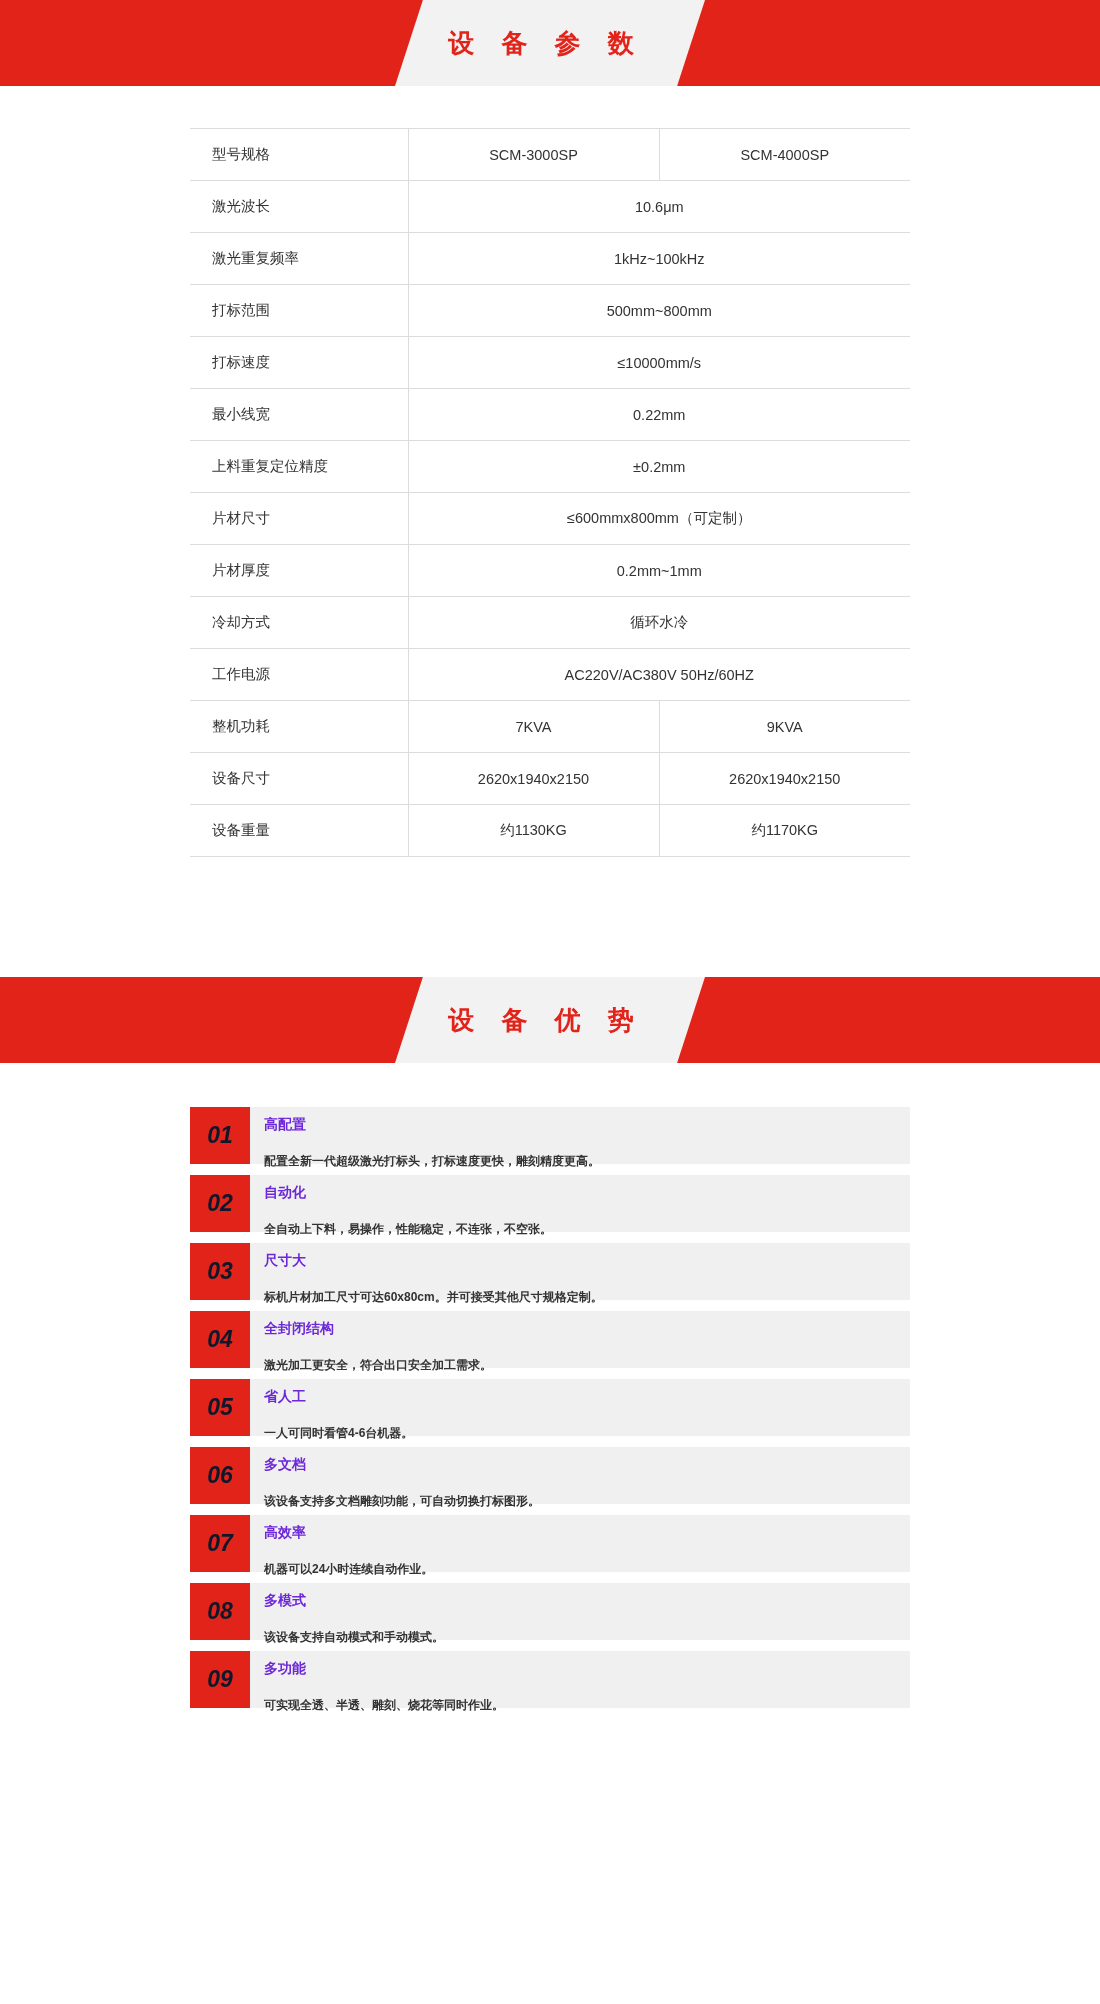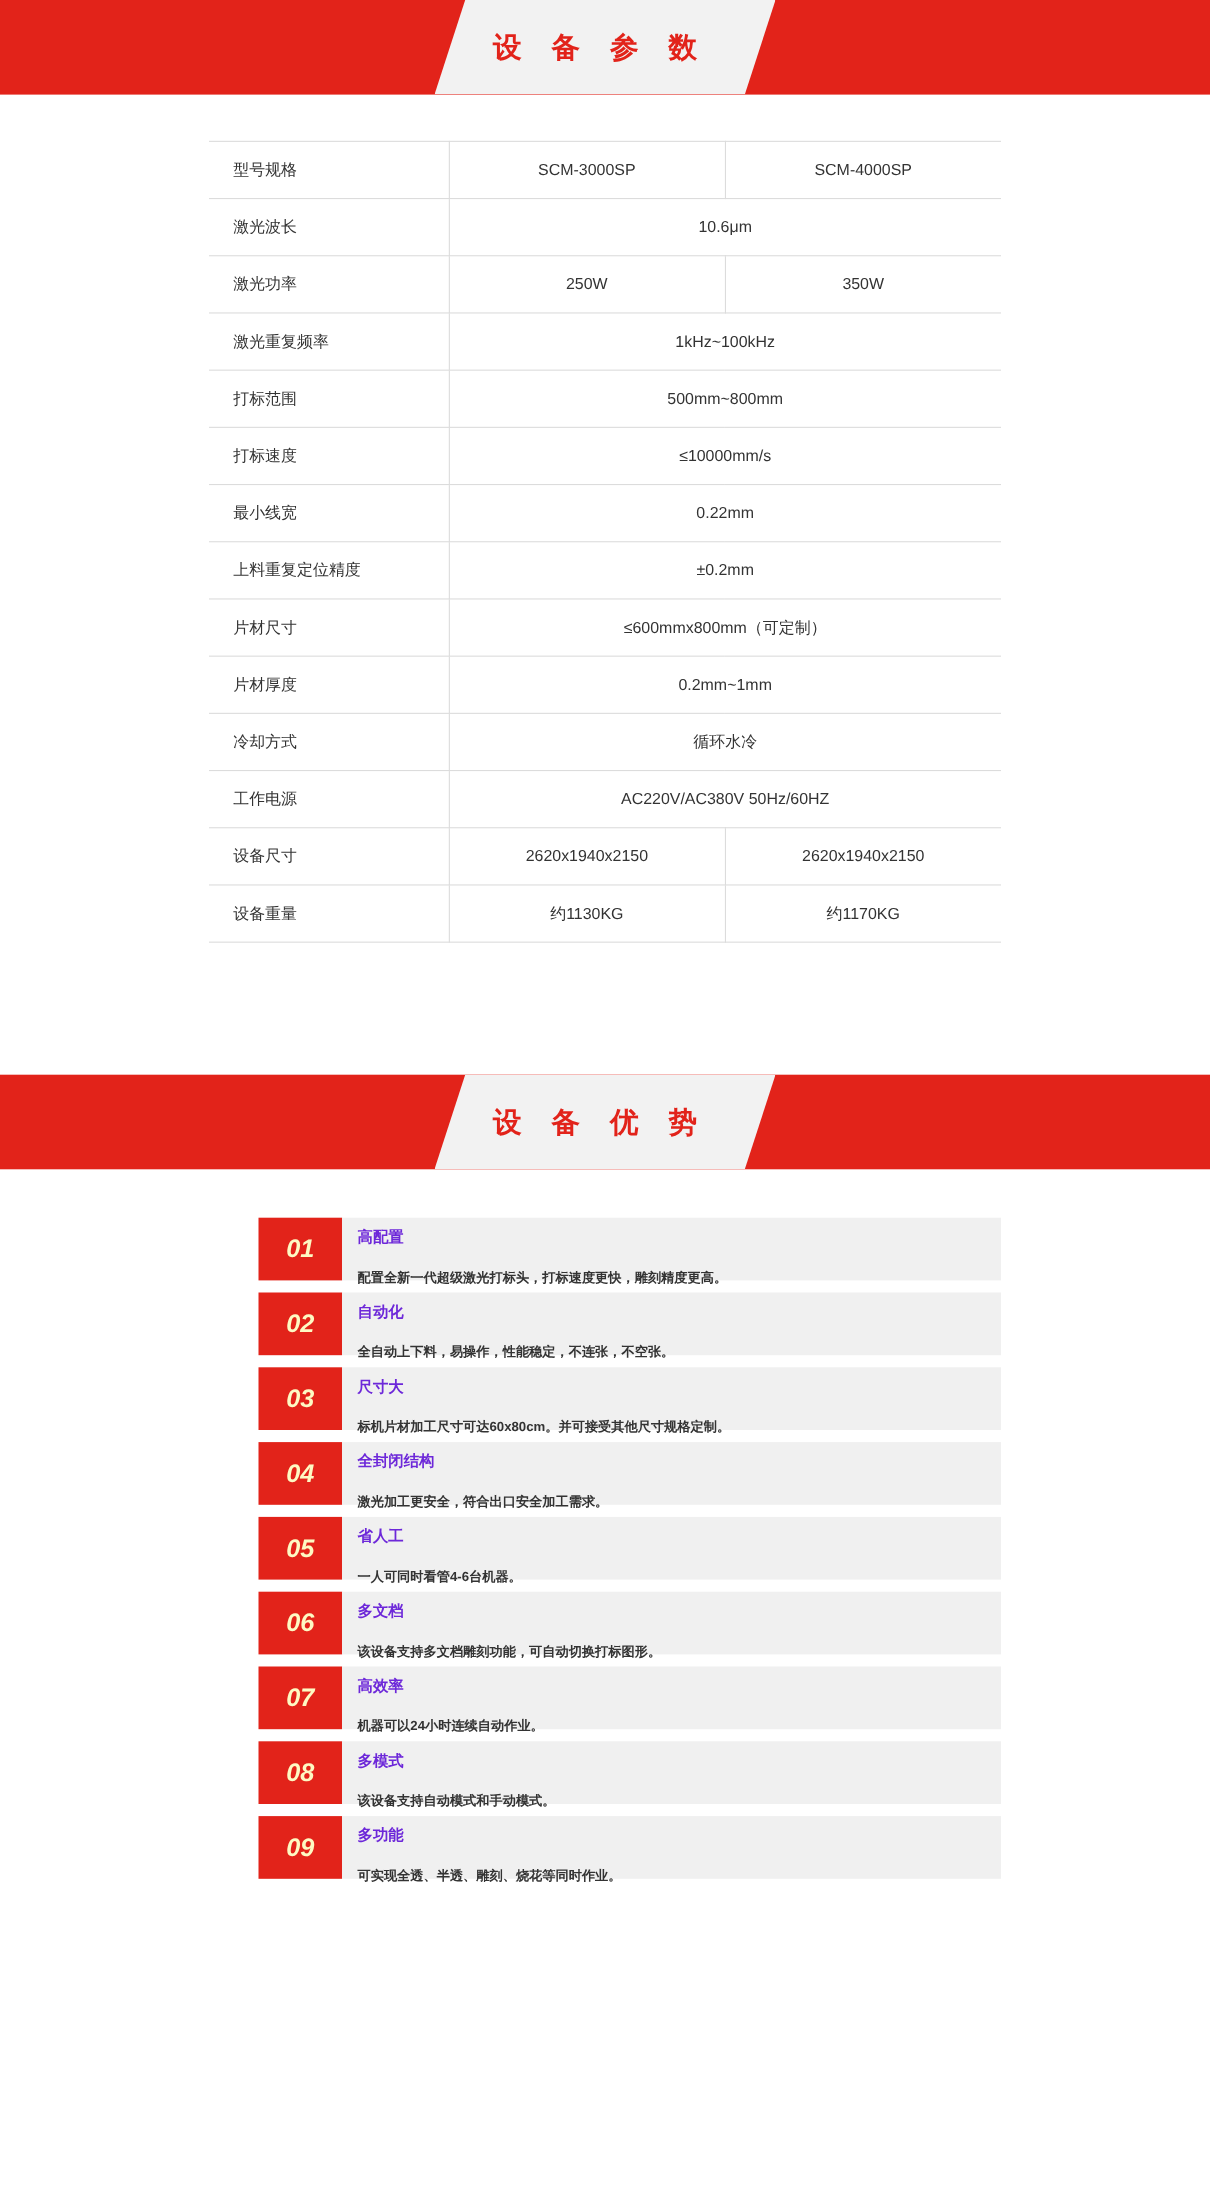--- a/index.html
+++ b/index.html
@@ -85,31 +85,30 @@
     padding-top: 44px;
     padding-bottom: 60px;
   }
   .adv-row {
     display: flex;
     align-items: stretch;
     margin-bottom: 11px;
     height: 57px;
   }
   .adv-num {
-    width: 76px;
+    width: 60px;
     background: #e2231a;
-    color: #fef9c3;
+    color: #0f172a;
     font-size: 23px;
     font-weight: bold;
     font-style: italic;
     display: flex;
     align-items: center;
     justify-content: center;
     flex: none;
-    margin-left: 45px;
   }
   .adv-body {
     flex: 1;
     background: #f0f0f0;
     padding: 8px 14px 0 14px;
   }
   .adv-title {
     font-size: 14px;
     font-weight: bold;
     color: #6d28d9;
@@ -141,25 +140,20 @@
           <td class="label">型号规格</td>
           <td class="val split-left">SCM-3000SP</td>
           <td class="val">SCM-4000SP</td>
         </tr>
 
         <tr>
           <td class="label">激光波长</td>
           <td class="val" colspan="2">10.6μm</td>
         </tr>
 
-        <tr>
-          <td class="label">激光功率</td>
-          <td class="val split-left">250W</td>
-          <td class="val">350W</td>
-        </tr>
 
         <tr>
           <td class="label">激光重复频率</td>
           <td class="val" colspan="2">1kHz~100kHz</td>
         </tr>
 
         <tr>
           <td class="label">打标范围</td>
           <td class="val" colspan="2">500mm~800mm</td>
         </tr>
@@ -192,20 +186,25 @@
         <tr>
           <td class="label">冷却方式</td>
           <td class="val" colspan="2">循环水冷</td>
         </tr>
 
         <tr>
           <td class="label">工作电源</td>
           <td class="val" colspan="2">AC220V/AC380V 50Hz/60HZ</td>
         </tr>
 
+        <tr>
+          <td class="label">整机功耗</td>
+          <td class="val split-left">7KVA</td>
+          <td class="val">9KVA</td>
+        </tr>
 
         <tr>
           <td class="label">设备尺寸</td>
           <td class="val split-left">2620x1940x2150</td>
           <td class="val">2620x1940x2150</td>
         </tr>
 
         <tr>
           <td class="label">设备重量</td>
           <td class="val split-left">约1130KG</td>

